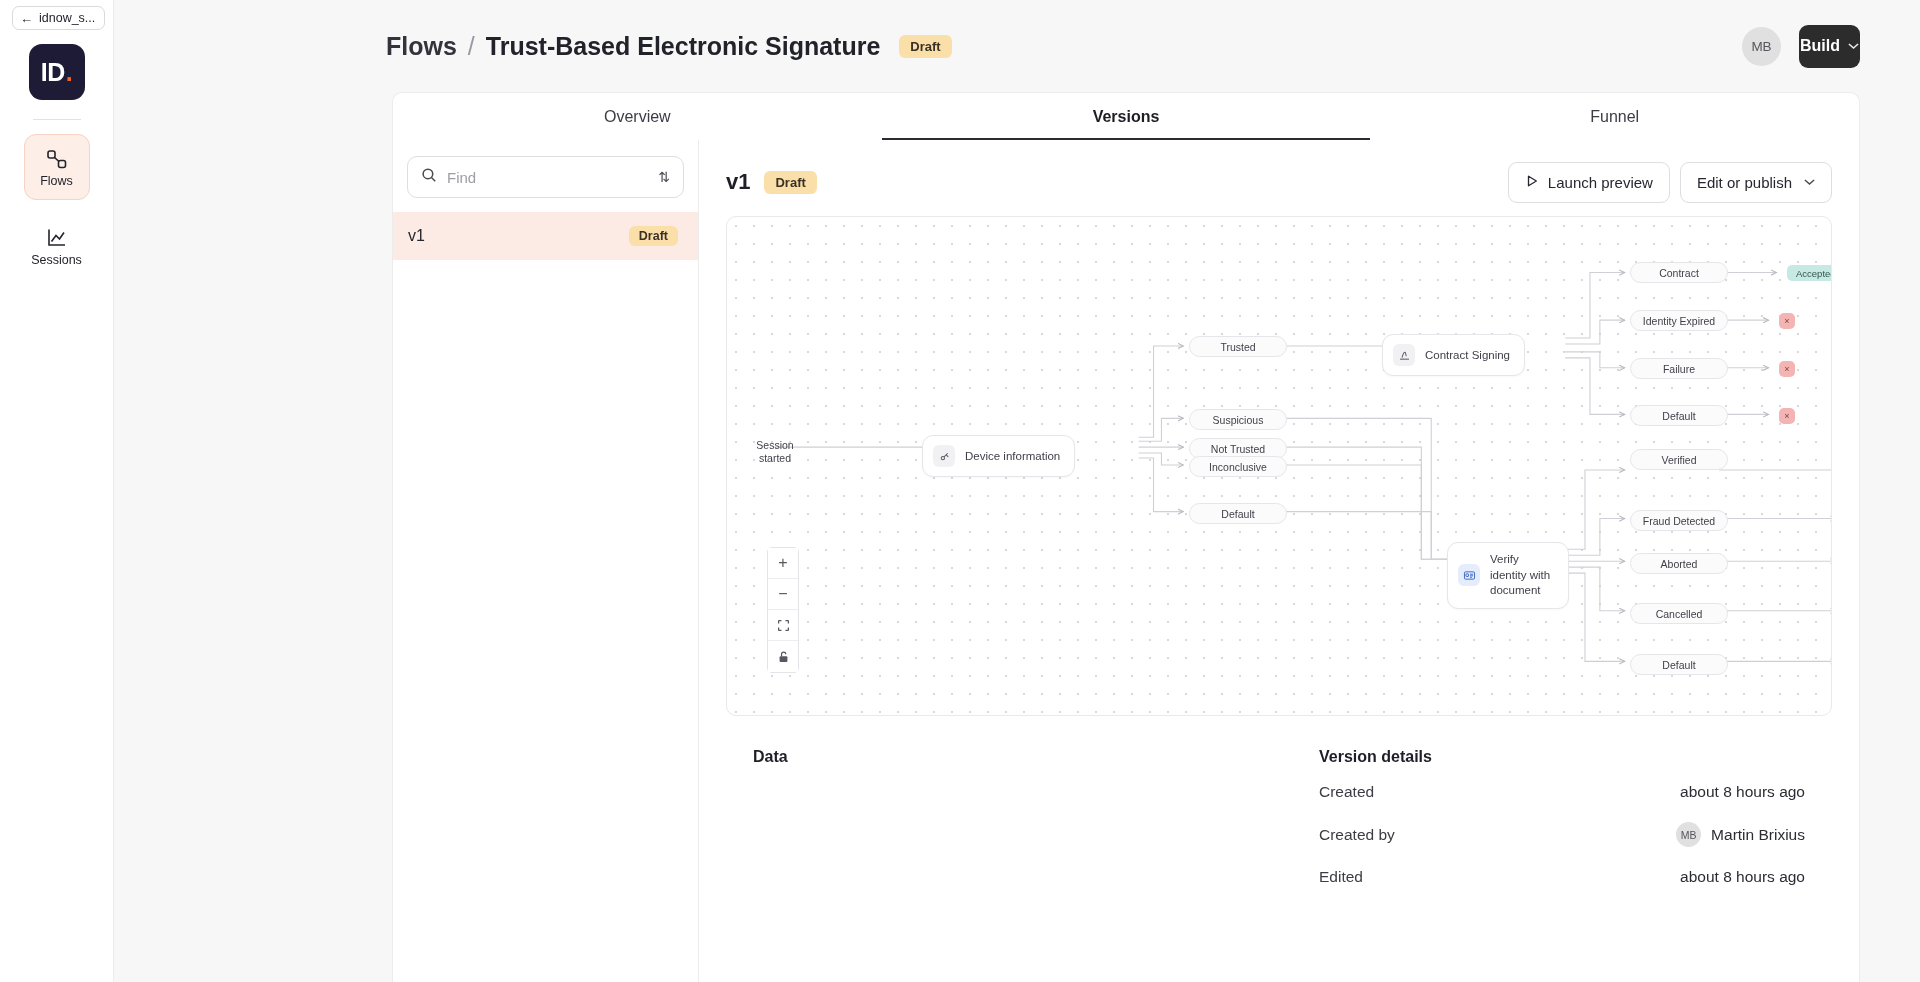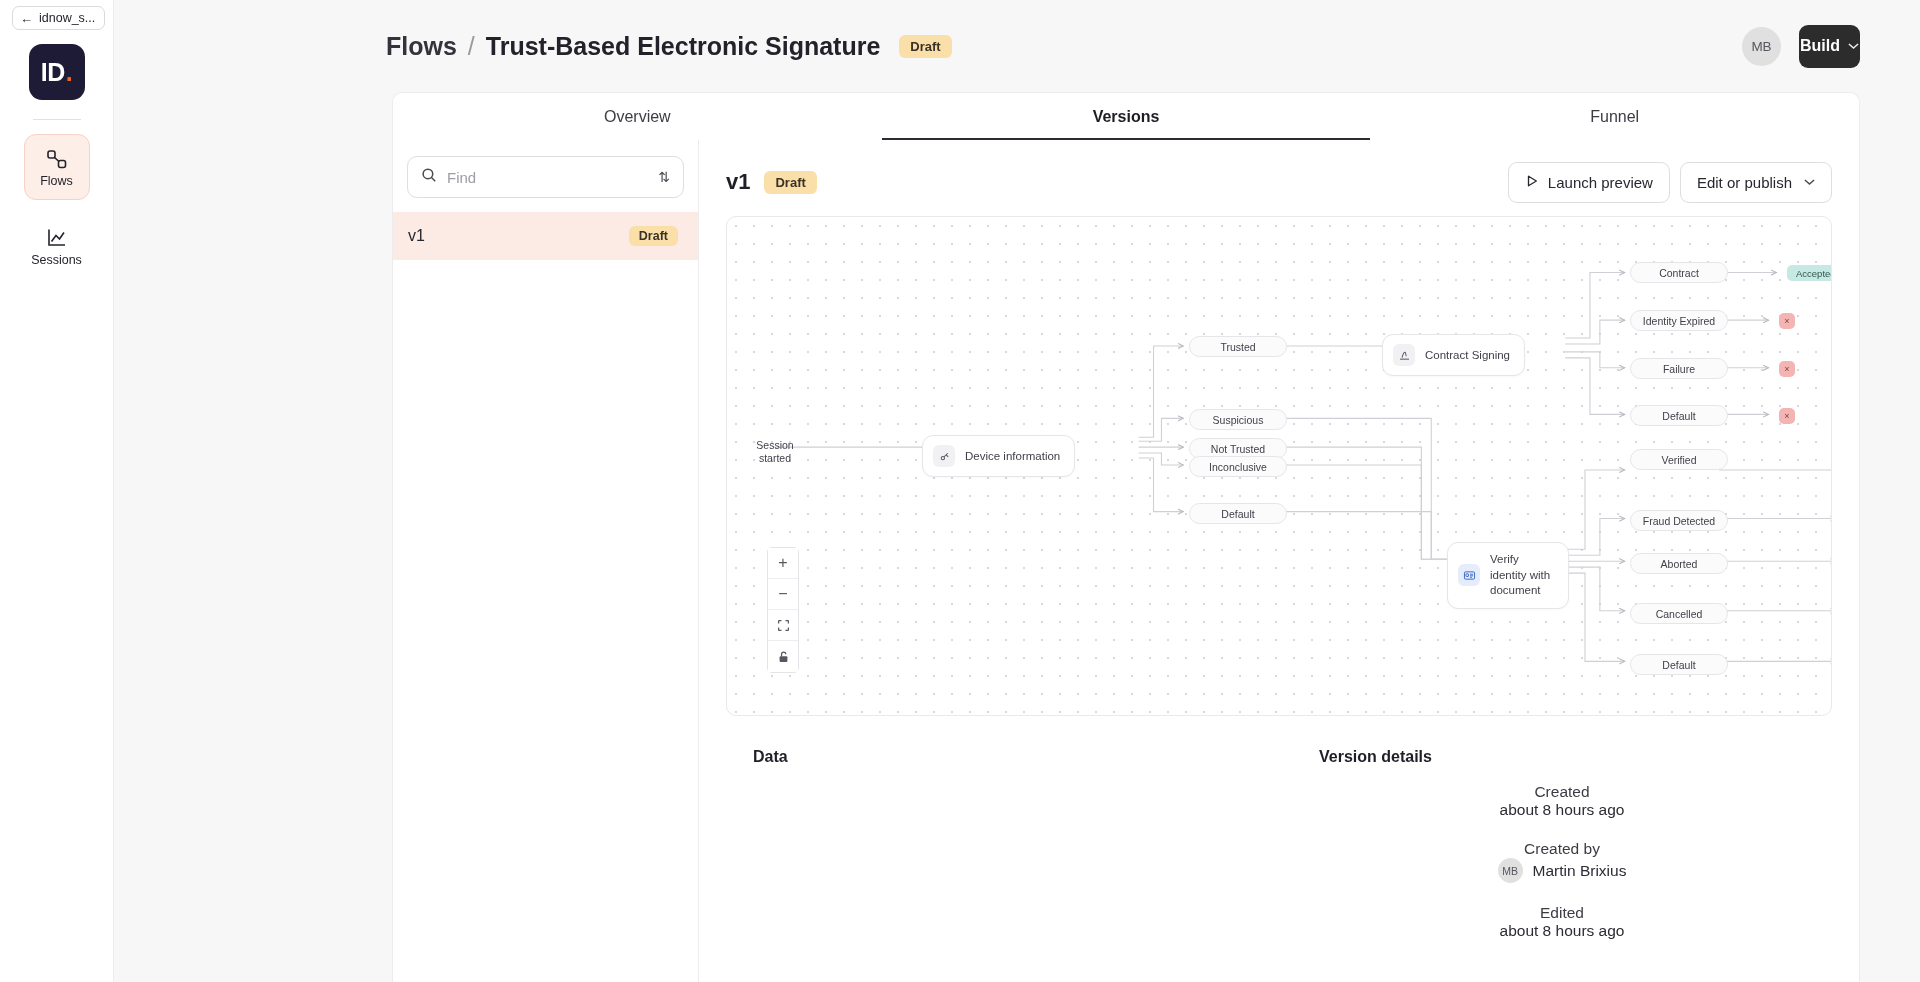--- a/index.html
+++ b/index.html
@@ -183,21 +183,21 @@
   .edges { position: absolute; inset: 0; z-index: 2; }
 
   
   .footer-info { display: flex; padding: 32px 27px 0 27px; }
   .fi-col { }
   .fi-col.left { width: 566px; }
   .fi-col.right { flex: 1; }
   .fi-title { font-size: 16px; font-weight: 700; color: #1f1f27; margin-bottom: 17px; }
   .fi-text { font-size: 15.5px; color: #3c3c45; }
   .fi-row { display: flex; align-items: center; justify-content: space-between;
-    margin-bottom: 21px; font-size: 15.5px; color: #3c3c45; flex-direction: column; }
+    margin-bottom: 21px; font-size: 15.5px; color: #3c3c45; }
   .fi-row .val { display: flex; align-items: center; gap: 10px; color: #2c2c34; }
   .fi-avatar {
     width: 25px; height: 25px; border-radius: 50%; background: #e0e0e0;
     display: flex; align-items: center; justify-content: center;
     font-size: 10.5px; color: #56565e;
   }
 </style>
 </head>
 <body>
 

